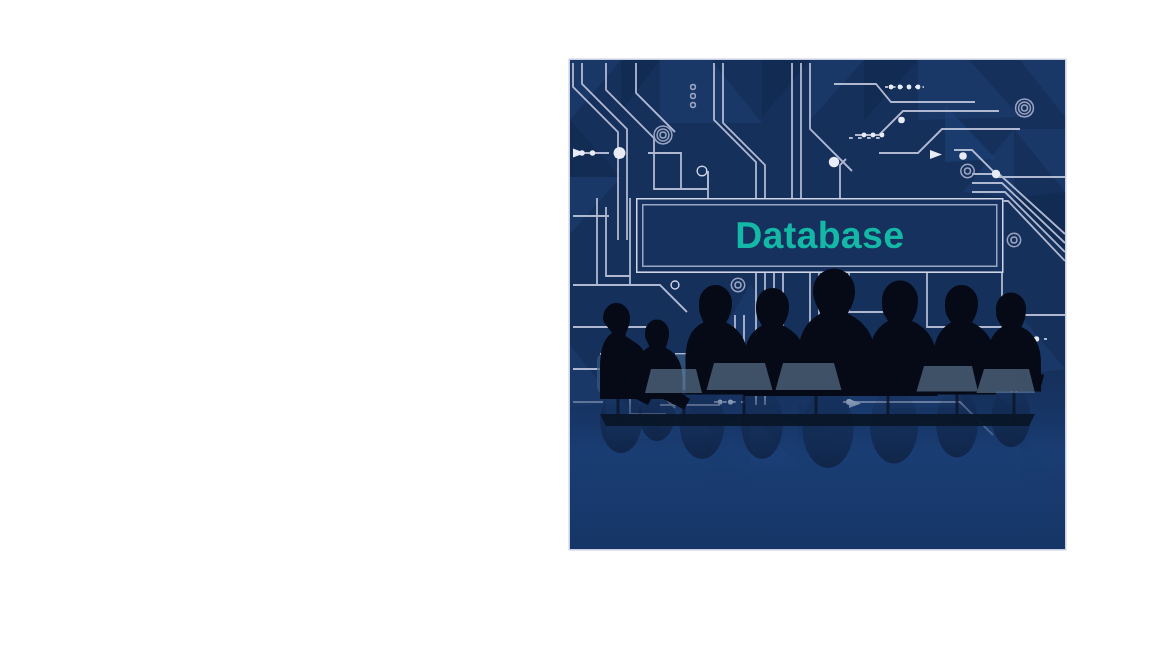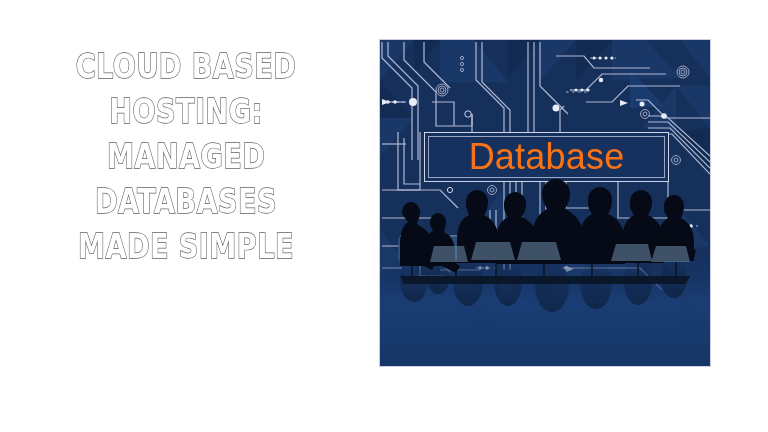--- a/index.html
+++ b/index.html
@@ -76,23 +76,23 @@
     height: 48px;
     background: #16315d;
     border: 1px solid #cfd6e6;
     box-shadow: inset 0 0 0 3px #16315d, inset 0 0 0 4px #9aa7c4;
     display: flex;
     align-items: center;
     justify-content: center;
   }
   #db-label {
     font-family: "Liberation Sans", sans-serif;
-    font-size: 36px;
-    font-weight: 400;
-    color: #f97316;
+    font-size: 25px;
+    font-weight: 700;
+    color: #14b8a6;
     letter-spacing: 0.2px;
     line-height: 1;
   }
 
   
   #floor {
     position: absolute;
     left: 0;
     right: 0;
     top: 210px;
@@ -102,27 +102,20 @@
        rgba(23,55,105,0.55) 18%,
        rgba(26,63,119,0.85) 45%,
        rgba(22,54,103,0.95) 100%);
   }
 </style>
 </head>
 <body>
 
 <div id="slide">
 
-  <div id="headline">
-    <div class="headline-line">CLOUD BASED</div>
-    <div class="headline-line">HOSTING:</div>
-    <div class="headline-line">MANAGED</div>
-    <div class="headline-line">DATABASES</div>
-    <div class="headline-line">MADE SIMPLE</div>
-  </div>
 
   <div id="picture">
 
     <div class="layer" id="facets">
       <svg viewBox="0 0 330 326" preserveAspectRatio="none">
         <rect x="0" y="0" width="330" height="326" fill="#16305c"></rect>
         <g fill="#1b3a69" opacity="0.85">
           <polygon points="0,0 34,0 0,40"></polygon>
           <polygon points="60,0 94,0 60,42"></polygon>
           <polygon points="94,0 128,42 60,42"></polygon>

